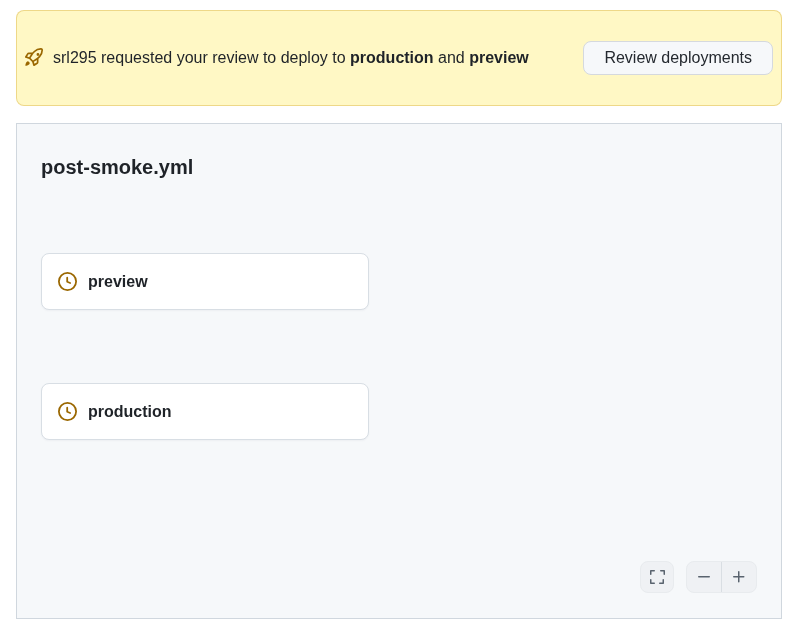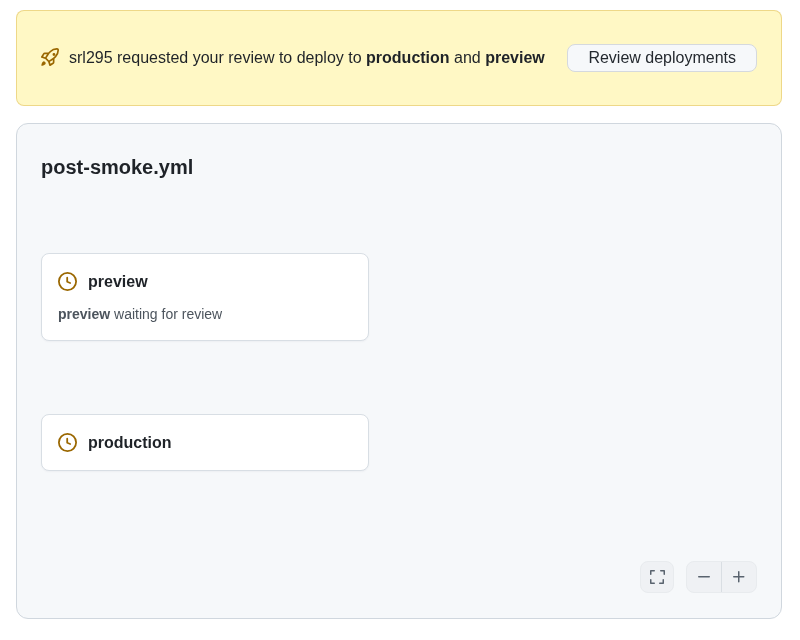--- a/index.html
+++ b/index.html
@@ -4,36 +4,36 @@
 <style>
   * { margin:0; padding:0; box-sizing:border-box; }
   html,body { width:800px; height:640px; background:#ffffff;
     font-family:"Liberation Sans", sans-serif; color:#1f2328; }
 
   
   .banner {
     display:flex; align-items:center; justify-content:space-between;
     margin:10px 18px 0 16px; min-height:96px;
     background:#fff8c5; border:1px solid rgba(212,167,44,0.4);
-    border-radius:8px; padding:21px 24px;
+    border-radius:8px; padding:21px 8px;
   }
   .banner-text { font-size:16px; line-height:26px; color:#1f2328; max-width:505px; }
   .banner-text .seg-bold { font-weight:600; }
   .rocket-wrap svg { width:18px; height:18px; fill:#9a6700; vertical-align:-3px; margin-right:10px; }
   .review-btn {
-    flex-shrink:0; margin-left:16px; height:28px; padding:0 20px;
+    flex-shrink:0; margin-left:16px; height:34px; padding:0 20px;
     background:#f6f8fa; border:1px solid #d5d9de; border-radius:8px;
     font-family:"Liberation Sans", sans-serif;
     font-size:16px; font-weight:500; color:#24292f; cursor:pointer;
   }
 
   
   .panel {
     position:relative; margin:17px 18px 0 16px; height:496px;
-    background:#f6f8fa; border:1px solid #d0d7de; border-radius:12px;
+    background:#f6f8fa; border:1px solid #d0d7de; border-radius:0;
     padding:31px 24px; overflow:hidden;
   }
   .wf-title { font-size:20px; font-weight:600; line-height:24px; color:#1f2328; }
   .wf-trigger { margin-top:7px; font-size:14px; line-height:17px; color:#59636e; }
 
   .job-card {
     width:328px; background:#ffffff; border:1px solid #d8dee4; border-radius:8px;
     padding:17px 16px; box-shadow:0 1px 2px rgba(31,35,40,0.04); cursor:pointer;
   }
   .job-card.first  { margin-top:74px; }
@@ -79,21 +79,20 @@
 
   <div class="job-card first">
     <div class="job-head">
       <span>
           <svg viewBox="0 0 16 16" aria-hidden="true" style="width:19px;height:19px;fill:#9a6700;display:block;">
             <path d="M8 0a8 8 0 1 1 0 16A8 8 0 0 1 8 0ZM1.5 8a6.5 6.5 0 1 0 13 0 6.5 6.5 0 0 0-13 0Zm7-3.25v2.992l2.028.812a.75.75 0 0 1-.557 1.392l-2.5-1A.751.751 0 0 1 7 8.25v-3.5a.75.75 0 0 1 1.5 0Z"></path>
           </svg>
         </span>
       <span class="job-name">preview</span>
     </div>
-    <div class="job-status"><span class="env">preview</span><span> waiting for review</span></div>
   </div>
 
   <div class="job-card second">
     <div class="job-head">
       <span>
           <svg viewBox="0 0 16 16" aria-hidden="true" style="width:19px;height:19px;fill:#9a6700;display:block;">
             <path d="M8 0a8 8 0 1 1 0 16A8 8 0 0 1 8 0ZM1.5 8a6.5 6.5 0 1 0 13 0 6.5 6.5 0 0 0-13 0Zm7-3.25v2.992l2.028.812a.75.75 0 0 1-.557 1.392l-2.5-1A.751.751 0 0 1 7 8.25v-3.5a.75.75 0 0 1 1.5 0Z"></path>
           </svg>
         </span>
       <span class="job-name">production</span>

